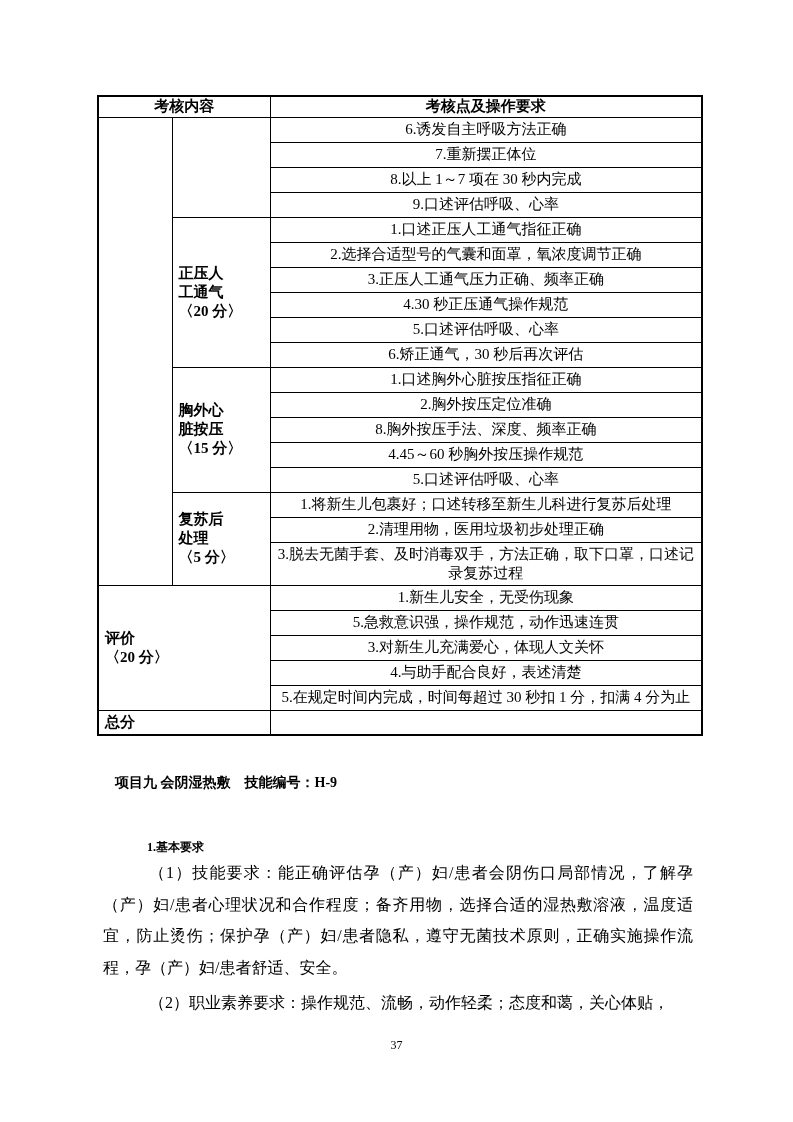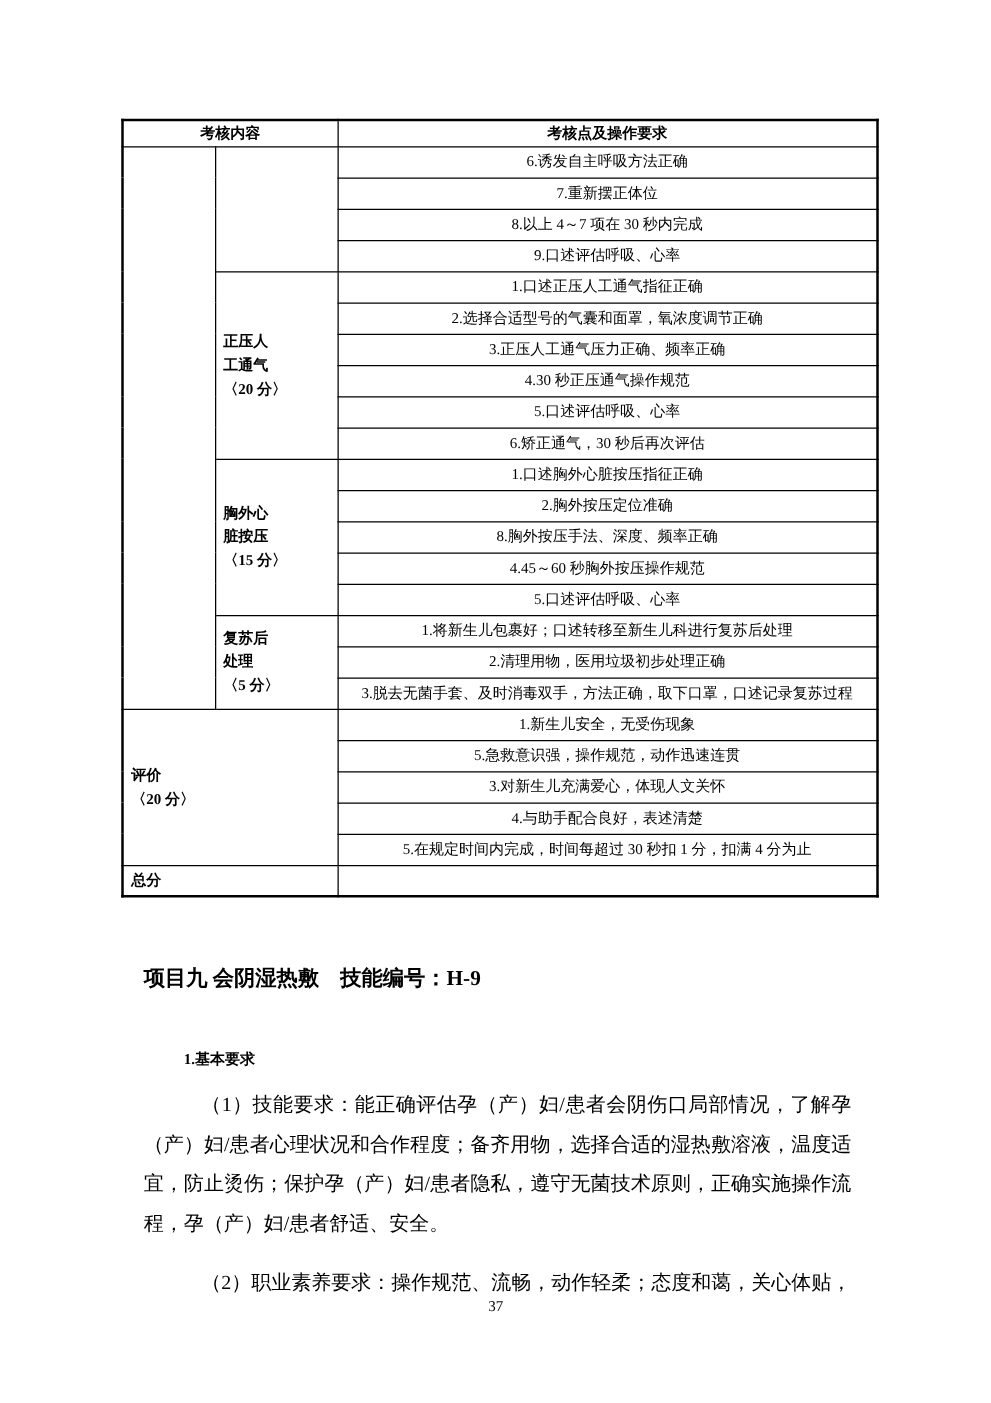--- a/index.html
+++ b/index.html
@@ -10,21 +10,21 @@
     font-family:"Liberation Serif","DejaVu Serif",serif;
     overflow:hidden;
   }
   
   table.assess{
     position:absolute;top:95px;left:97px;
     border-collapse:collapse;
     table-layout:fixed;
     width:604px;
     border:2px solid #000;
-    font-size:12px;
+    font-size:15px;
   }
   table.assess td{
     border:1px solid #000;
     padding:2px 6px;
     line-height:19px;
     vertical-align:middle;
     overflow:hidden;
   }
   table.assess tr{height:25px;}
   table.assess tr.hdr{height:21px;}
@@ -32,33 +32,33 @@
     text-align:center;font-weight:bold;padding:0 2px;
   }
   td.sec{
     text-align:left;font-weight:bold;padding:2px 2px;
   }
   td.sec div{line-height:19px;}
   td.item{text-align:center;}
   
   .h-project{
     position:absolute;left:115px;top:770px;
-    font-size:17px;font-weight:bold;line-height:26px;
+    font-size:14px;font-weight:bold;line-height:26px;
     white-space:pre;
   }
   .h-basic{
     position:absolute;left:147px;top:836px;
     font-size:12px;font-weight:bold;line-height:22px;
   }
   .bodytext{
     position:absolute;left:99px;top:853px;width:598px;
     font-size:16px;line-height:31.5px;
     text-align:justify;
   }
-  .bodytext p{margin:16px;text-indent:46px;}
+  .bodytext p{margin:4px;text-indent:46px;}
   .pageno{
     position:absolute;left:0;top:1038px;width:100%;
     text-align:center;font-size:12px;
   }
 </style>
 </head>
 <body>
 
 <div class="page">
 
@@ -76,21 +76,21 @@
 
       <tr>
         <td class="sec" rowspan="18"></td>
         <td class="sec" rowspan="4"></td>
         <td class="item">6.诱发自主呼吸方法正确</td>
       </tr>
       <tr>
           <td class="item">7.重新摆正体位</td>
         </tr>
       <tr>
-          <td class="item">8.以上 4～7 项在 30 秒内完成</td>
+          <td class="item">8.以上 1～7 项在 30 秒内完成</td>
         </tr>
       <tr>
           <td class="item">9.口述评估呼吸、心率</td>
         </tr>
 
       <tr>
         <td class="sec" rowspan="6">
           <div>正压人</div>
           <div>工通气</div>
           <div>〈20 分〉</div>

